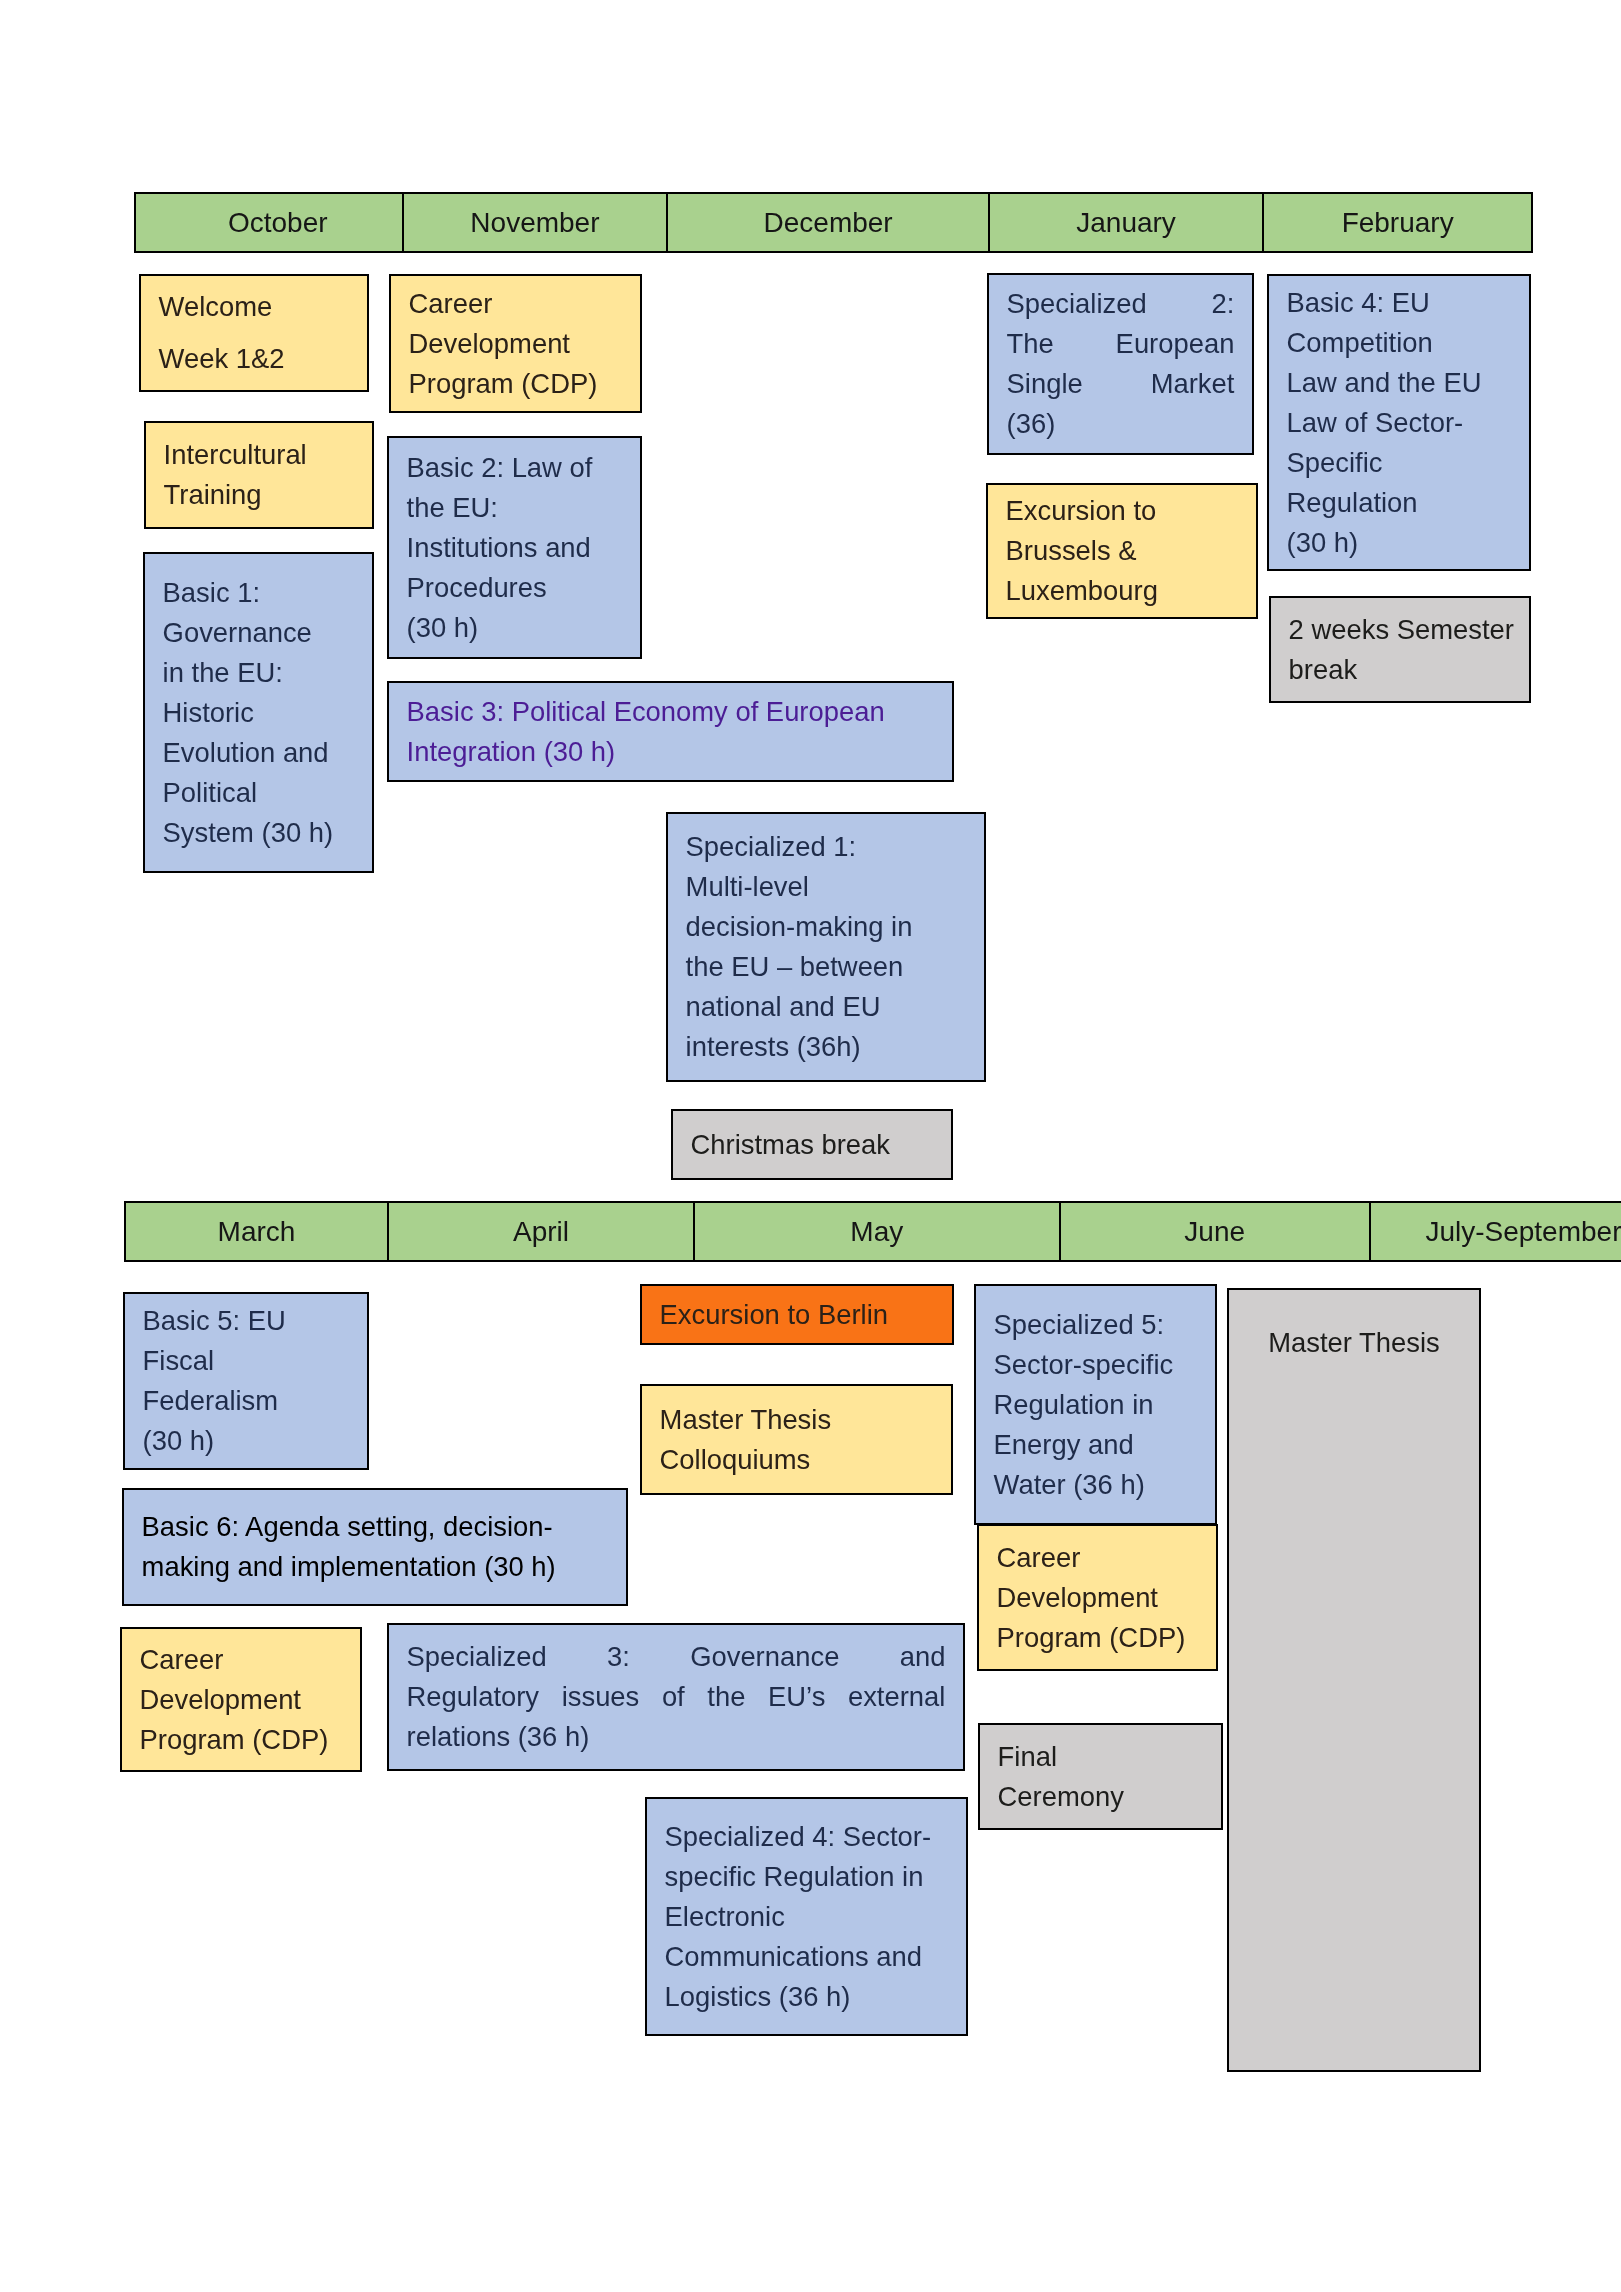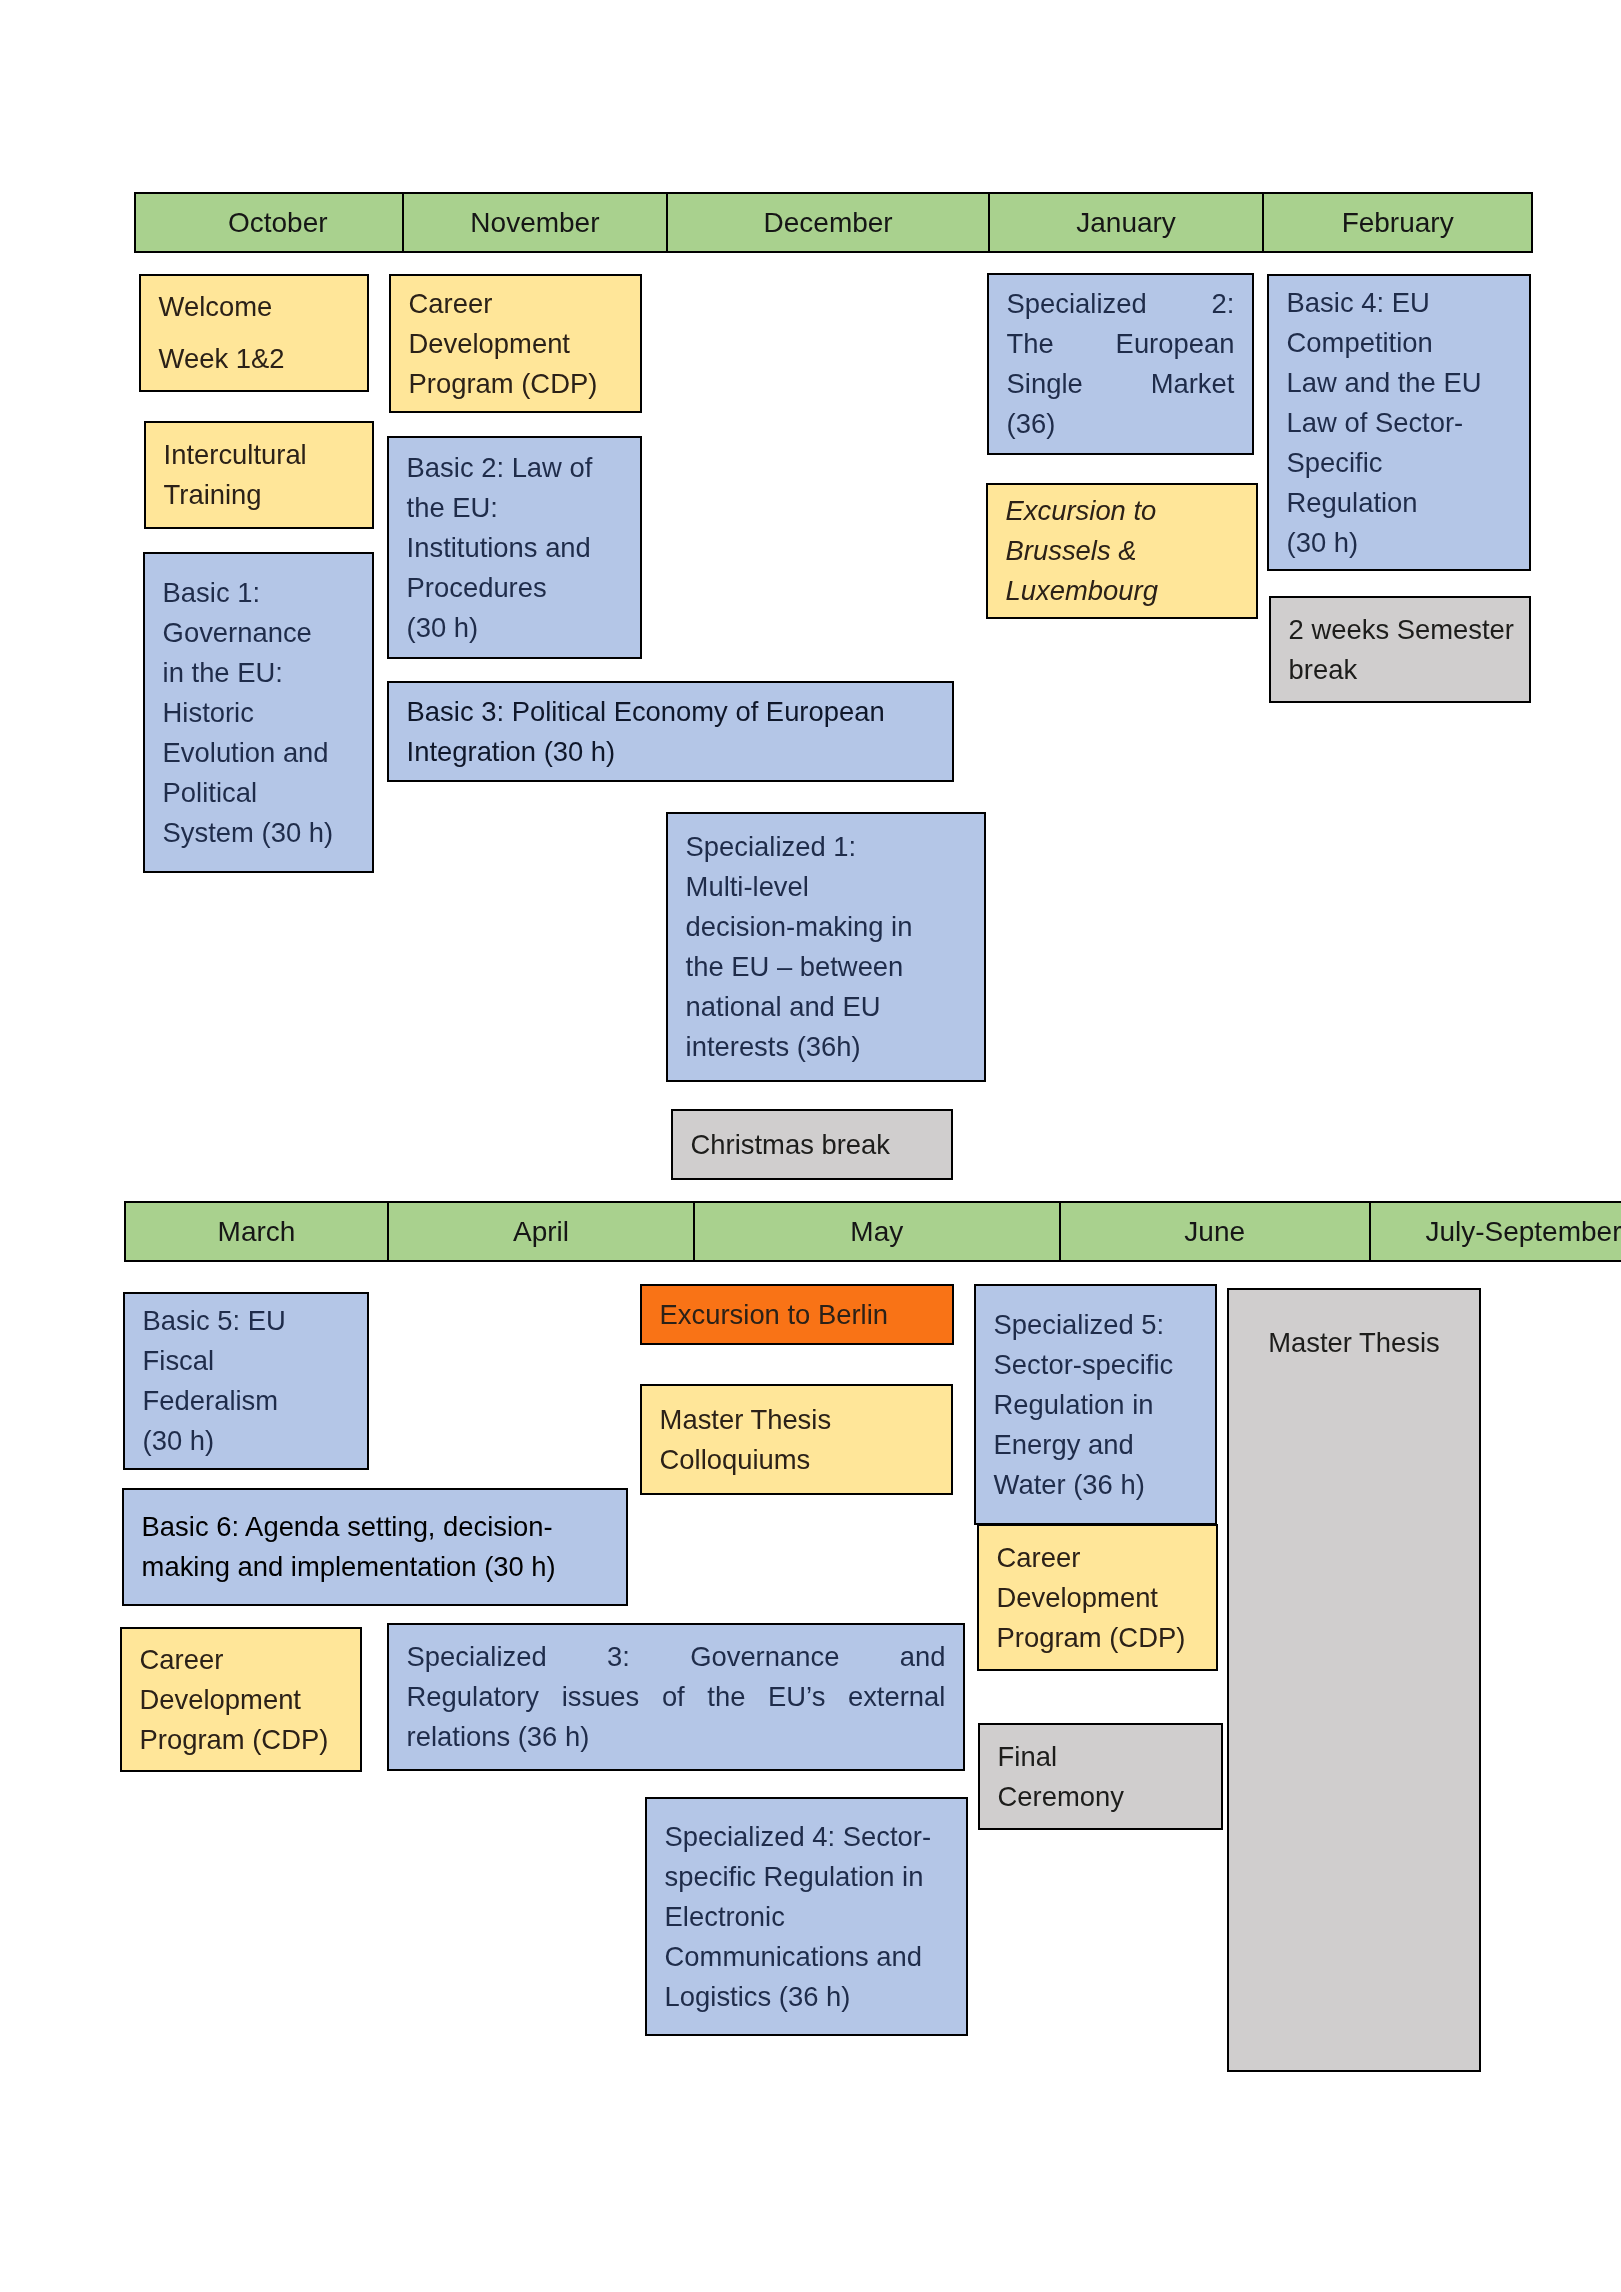--- a/index.html
+++ b/index.html
@@ -85,21 +85,21 @@
         <div class="box-line">Development</div>
         <div class="box-line">Program (CDP)</div>
       </div>
       <div class="box" style="background: rgb(180, 198, 231); color: rgb(31, 44, 74); border-color: rgb(0, 0, 0); left: 387px; top: 436px; width: 255px; height: 223px;">
         <div class="box-line">Basic 2: Law of</div>
         <div class="box-line">the EU:</div>
         <div class="box-line">Institutions and</div>
         <div class="box-line">Procedures</div>
         <div class="box-line">(30 h)</div>
       </div>
-      <div class="box" style="background: rgb(180, 198, 231); color: #0f172a; border-color: rgb(0, 0, 0); left: 387px; top: 681px; width: 567px; height: 101px;">
+      <div class="box" style="background: rgb(180, 198, 231); color: #4c1d95; border-color: rgb(0, 0, 0); left: 387px; top: 681px; width: 567px; height: 101px;">
         <div class="box-line">Basic 3: Political Economy of European</div>
         <div class="box-line">Integration (30 h)</div>
       </div>
       <div class="box" style="background: rgb(180, 198, 231); color: rgb(31, 44, 74); border-color: rgb(0, 0, 0); left: 666px; top: 812px; width: 320px; height: 270px;">
         <div class="box-line">Specialized 1:</div>
         <div class="box-line">Multi-level</div>
         <div class="box-line">decision-making in</div>
         <div class="box-line">the EU – between</div>
         <div class="box-line">national and EU</div>
         <div class="box-line">interests (36h)</div>
@@ -115,21 +115,21 @@
         <div class="jline">
           <span class="jword">The</span>
           <span class="jword">European</span>
         </div>
         <div class="jline">
           <span class="jword">Single</span>
           <span class="jword">Market</span>
         </div>
         <div class="box-line">(36)</div>
       </div>
-      <div class="box" style="background: rgb(255, 230, 153); color: rgb(43, 33, 24); border-color: rgb(0, 0, 0); left: 986px; top: 483px; width: 272px; height: 136px; font-style: italic;">
+      <div class="box" style="background: rgb(255, 230, 153); color: rgb(43, 33, 24); border-color: rgb(0, 0, 0); left: 986px; top: 483px; width: 272px; height: 136px;">
         <div class="box-line">Excursion to</div>
         <div class="box-line">Brussels &amp;</div>
         <div class="box-line">Luxembourg</div>
       </div>
       <div class="box" style="background: rgb(180, 198, 231); color: rgb(31, 44, 74); border-color: rgb(0, 0, 0); left: 1267px; top: 274px; width: 264px; height: 297px;">
         <div class="box-line">Basic 4: EU</div>
         <div class="box-line">Competition</div>
         <div class="box-line">Law and the EU</div>
         <div class="box-line">Law of Sector-</div>
         <div class="box-line">Specific</div>

